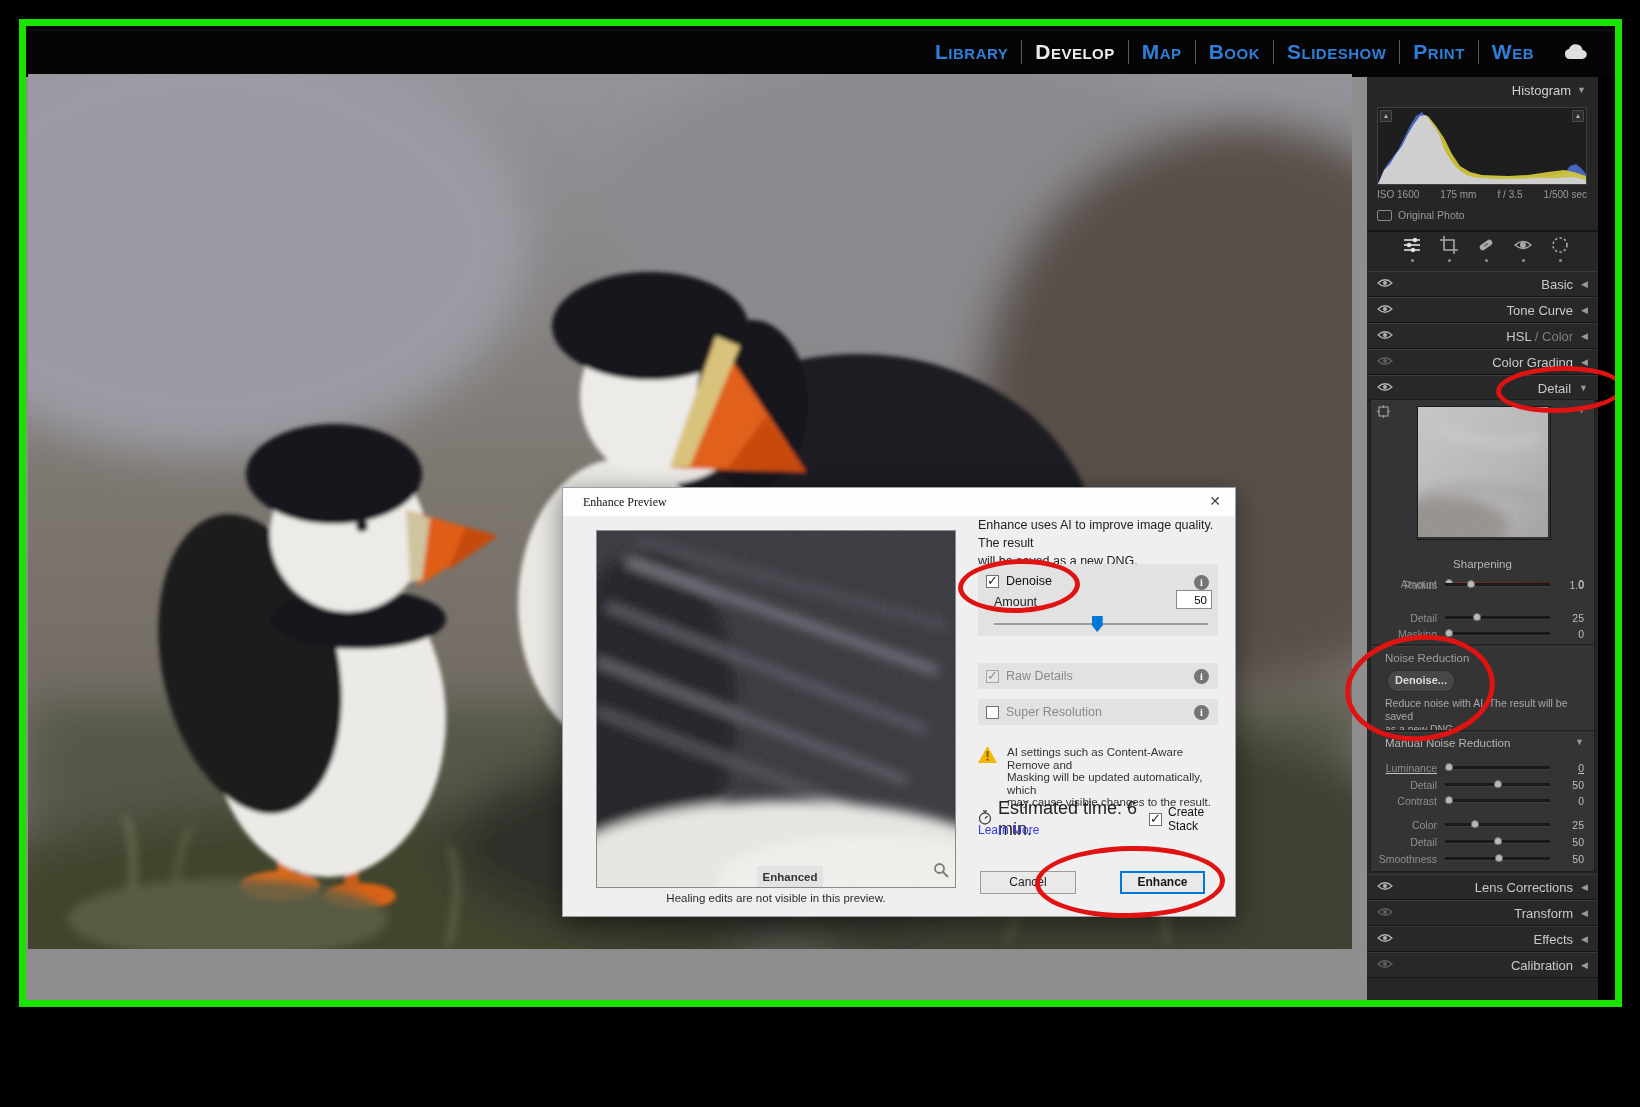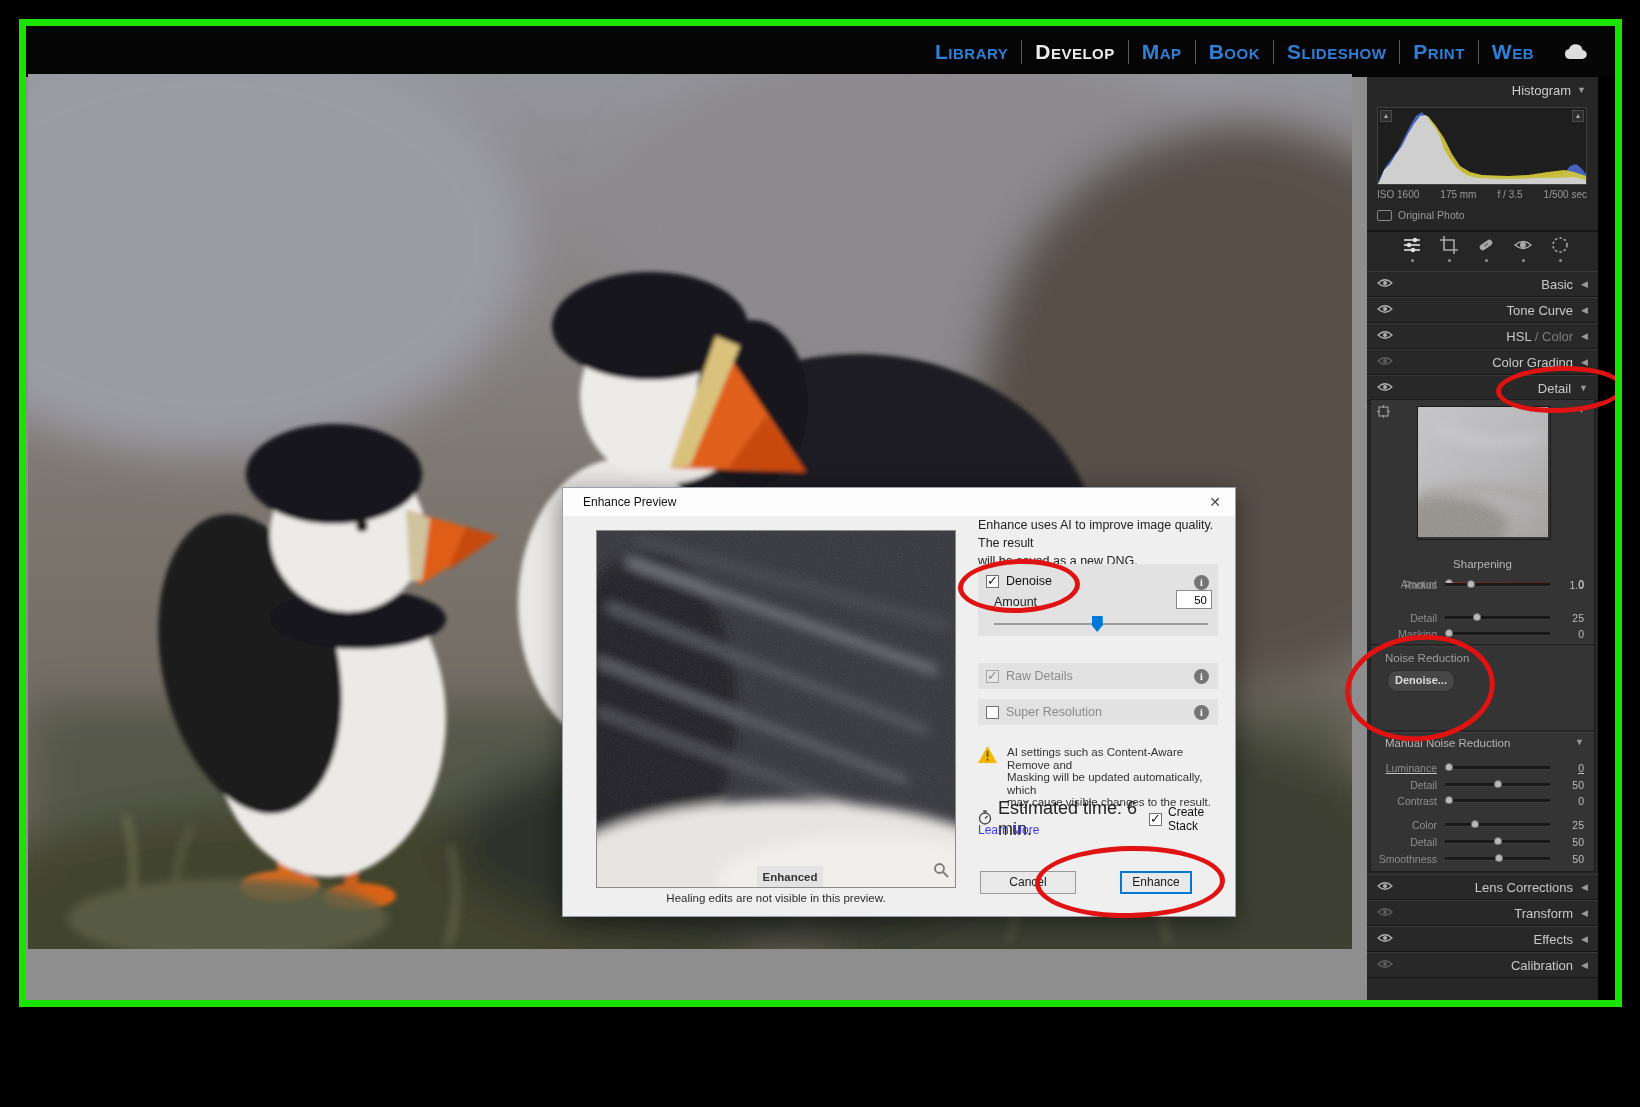--- a/index.html
+++ b/index.html
@@ -71,21 +71,21 @@
   .denoise-btn{position:absolute;left:16px;width:66px;height:20px;background:#474747;border:1px solid #2b2b2b;
                border-radius:10px;color:#dcdcdc;font-size:11px;font-weight:700;text-align:center;line-height:19px;}
   .nr-desc{position:absolute;left:14px;right:10px;font-size:10.5px;color:#a9a9a9;line-height:13px;}
   .mnr-head{position:absolute;left:14px;right:10px;display:flex;justify-content:space-between;
             font-size:11.5px;color:#b5b5b5;}
 
   
   .dialog{position:absolute;left:536px;top:461px;width:674px;height:430px;background:#efefef;
           border:1px solid #9aa0a6;box-shadow:0 6px 24px rgba(0,0,0,.45);box-sizing:border-box;color:#1a1a1a;}
   .dlg-titlebar{position:absolute;left:0;top:0;width:100%;height:28px;background:#fdfdfd;
-                display:flex;align-items:center;padding:0 14px 0 20px;box-sizing:border-box;}
+                display:flex;align-items:center;padding:0 14px 0 20px;box-sizing:border-box;font-family:Liberation Serif, serif;}
   .dlg-title{font-size:12px;color:#111;}
   .dlg-close{margin-left:auto;font-size:14px;color:#444;line-height:1;cursor:default;}
   .dlg-preview{position:absolute;left:33px;top:42px;width:360px;height:358px;border:1px solid #8a8a8a;
                box-sizing:border-box;overflow:hidden;background:#333;}
   .enh-badge{position:absolute;left:160px;top:335px;width:66px;height:22px;background:#e3e3e3;
              color:#333;font-size:11.5px;font-weight:700;text-align:center;line-height:22px;}
   .mag{position:absolute;right:6px;bottom:5px;opacity:.75;}
   .dlg-footer{position:absolute;left:33px;top:404px;width:360px;text-align:center;font-size:11.5px;color:#2b2b2b;}
   .intro{position:absolute;left:415px;top:28px;width:246px;font-size:12.5px;color:#222;line-height:18px;}
   .gbox{position:absolute;left:415px;width:240px;background:#e2e2e2;}
@@ -107,21 +107,21 @@
   .warn{position:absolute;left:415px;top:258px;width:250px;display:flex;gap:10px;}
   .warn-txt{font-size:11.5px;color:#333;line-height:12.5px;}
   .est-row{position:absolute;left:415px;top:310px;width:246px;display:flex;align-items:center;}
   .est-txt{font-size:18px;color:#222;margin-left:6px;}
   .stack{margin-left:auto;display:flex;align-items:center;gap:6px;}
   .stack .cblab{font-size:12px;}
   .learn{position:absolute;left:415px;top:335px;font-size:12px;color:#3a3aee;}
   .btn{position:absolute;top:383px;height:23px;background:#e9e9e9;border:1px solid #9a9a9a;
        font-size:12px;color:#1a1a1a;text-align:center;line-height:21px;box-sizing:border-box;}
   .btn-cancel{left:417px;width:96px;}
-  .btn-enhance{left:557px;width:72px;border:2px solid #0078d7;line-height:19px;}
+  .btn-enhance{left:557px;width:85px;border:2px solid #0078d7;line-height:19px;font-weight:bold;}
 
   
   .redcircle{position:absolute;border:5px solid #e01212;border-radius:50%;pointer-events:none;}
   .rc1{left:1470px;top:340px;width:118px;height:37px;transform:rotate(-2deg);}
   .rc2{left:1319px;top:609px;width:140px;height:96px;transform:rotate(-6deg);}
   .rc3{left:932px;top:533px;width:112px;height:44px;transform:rotate(-2deg);}
   .rc4{left:1009px;top:820px;width:180px;height:62px;transform:rotate(-1deg);}
 </style>
 </head>
 <body>
@@ -404,20 +404,24 @@
             <span class="slab">Masking</span>
             <span class="strack">
                 <span class="sthumb" style="left: 4%;"></span>
               </span>
             <span class="sval">0</span>
           </div>
 
           <div class="dseg-div" style="top:244px;"></div>
           <div class="nr-label" style="top:252px;">Noise Reduction</div>
           <div class="denoise-btn" style="top:270px;text-align:center;">Denoise...</div>
+          <div class="nr-desc" style="top:297px;">
+            <span>Reduce noise with AI. The result will be saved</span><br>
+            <span>as a new DNG.</span>
+          </div>
 
           <div class="dseg-div" style="top:330px;"></div>
           <div class="mnr-head" style="top:337px;">
             <span>Manual Noise Reduction</span>
             <span class="tri">▼</span>
           </div>
 
           <div class="srow" style="top:360px;text-decoration:underline;">
             <span class="slab">Luminance</span>
             <span class="strack">

